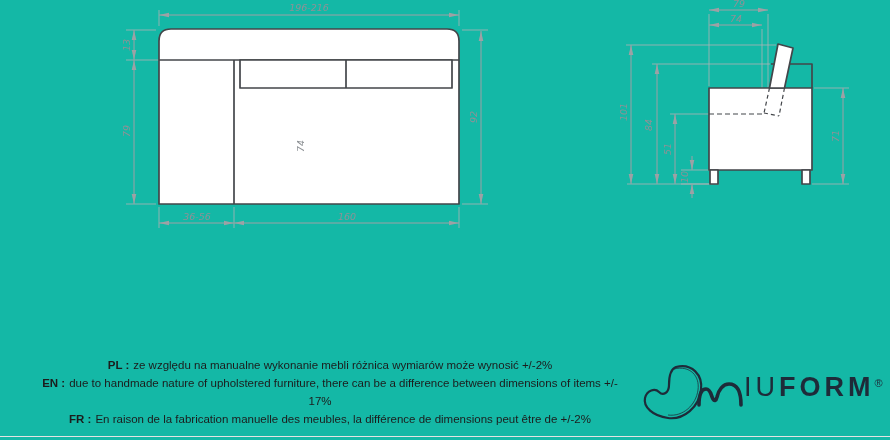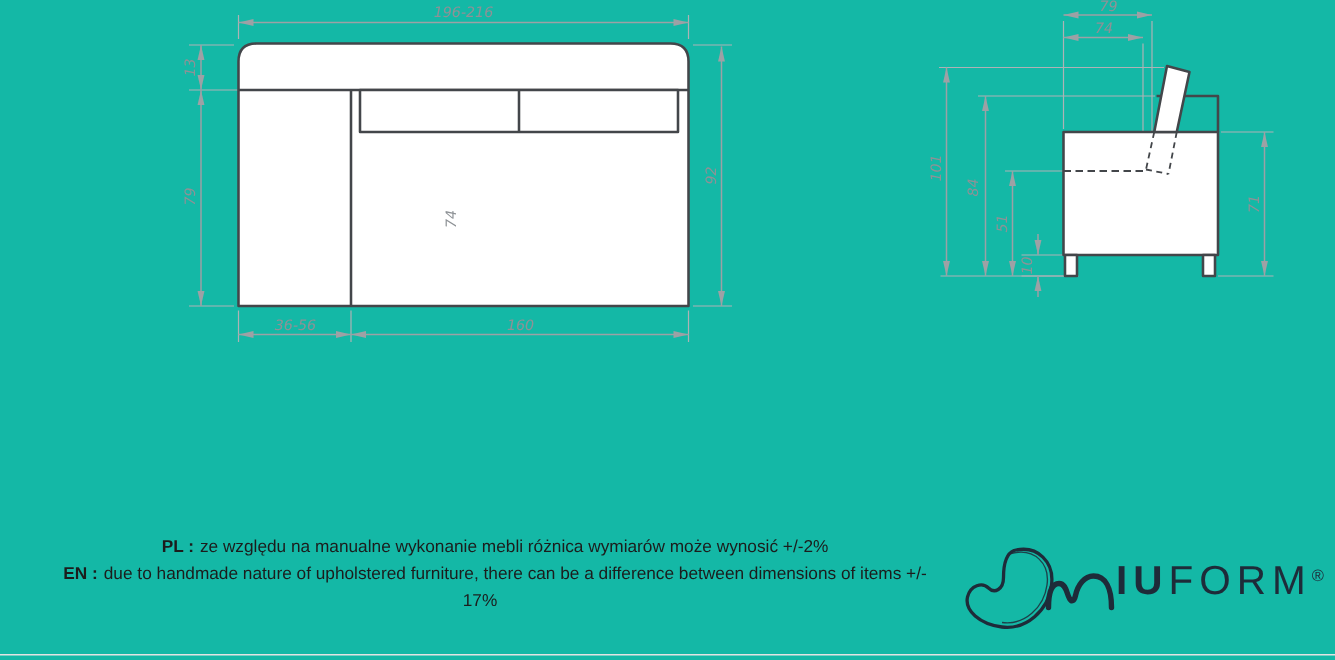--- a/index.html
+++ b/index.html
@@ -10,22 +10,22 @@
   .notes{position:absolute;left:10px;top:356px;width:620px;color:#1c1c1c;
          font-size:11.5px;line-height:18px;}
   .note b{font-weight:bold;margin-left:20px;}
   .note span{margin-left:4px;margin-top:24px;}
   .bottom-divider{position:absolute;left:0;top:436px;width:890px;height:1px;background:#e3e3e3;}
   .logo{position:absolute;left:638px;top:356px;width:250px;height:76px;}
   .logo-bean{position:absolute;left:2px;top:4px;}
   .logo-m{position:absolute;left:59px;top:20px;}
   .wordmark{position:absolute;left:106px;top:16px;color:#1e2b39;font-size:27px;
             letter-spacing:4px;white-space:nowrap;}
-  .wm-light{font-weight:700;}
-  .wm-bold{font-weight:400;}
+  .wm-light{font-weight:400;}
+  .wm-bold{font-weight:700;}
   .reg{font-size:11px;vertical-align:9px;letter-spacing:0;font-weight:400;}
 </style>
 </head>
 <body>
 
 <div class="page">
 
   <svg class="drawing-svg" width="890" height="440" viewBox="0 0 890 440">
     <defs>
       <marker id="ae" markerWidth="12" markerHeight="8" refX="11" refY="4" orient="auto" markerUnits="userSpaceOnUse">
@@ -129,20 +129,23 @@
     </g>
   </svg>
 
   <div class="notes">
     <div class="note">
       <b>PL :</b><span>ze względu na manualne wykonanie mebli różnica wymiarów może wynosić +/-2%</span>
     </div>
     <div class="note">
       <b>EN :</b><span>due to handmade nature of upholstered furniture, there can be a difference between dimensions of items +/- 17%</span>
     </div>
+    <div class="note">
+      <b>FR :</b><span>En raison de la fabrication manuelle des meubles, la différence de dimensions peut être de +/-2%</span>
+    </div>
   </div>
 
   <div class="logo">
     <svg class="logo-bean" width="66" height="66" viewBox="0 0 66 66">
       <path d="M36,7 C52,3 63,15 61,30 C59,47 44,60 28,58 C13,56 3,47 5,38 C7,30 15,28 19,32 C23,36 29,33 29,25 C29,16 31,9 36,7 Z" fill="none" stroke="#1e2b39" stroke-width="2.2" stroke-linejoin="round"></path>
       <path d="M34,9 C50,5 60,16 58,30 C56,45 43,57 28,55" fill="none" stroke="#1e2b39" stroke-width="0.9" opacity="0.85"></path>
     </svg>
     <svg class="logo-m" width="48" height="32" viewBox="0 0 48 32">
       <path d="M2,29 C2,19 4,13 9,13 C14,13 14,20 16,23 C17.5,25.5 19,25 20,21 C21.5,14 26,8 32,8 C40,8 44,16 44,29" fill="none" stroke="#1e2b39" stroke-width="3.6" stroke-linecap="round" stroke-linejoin="round"></path>
     </svg>

